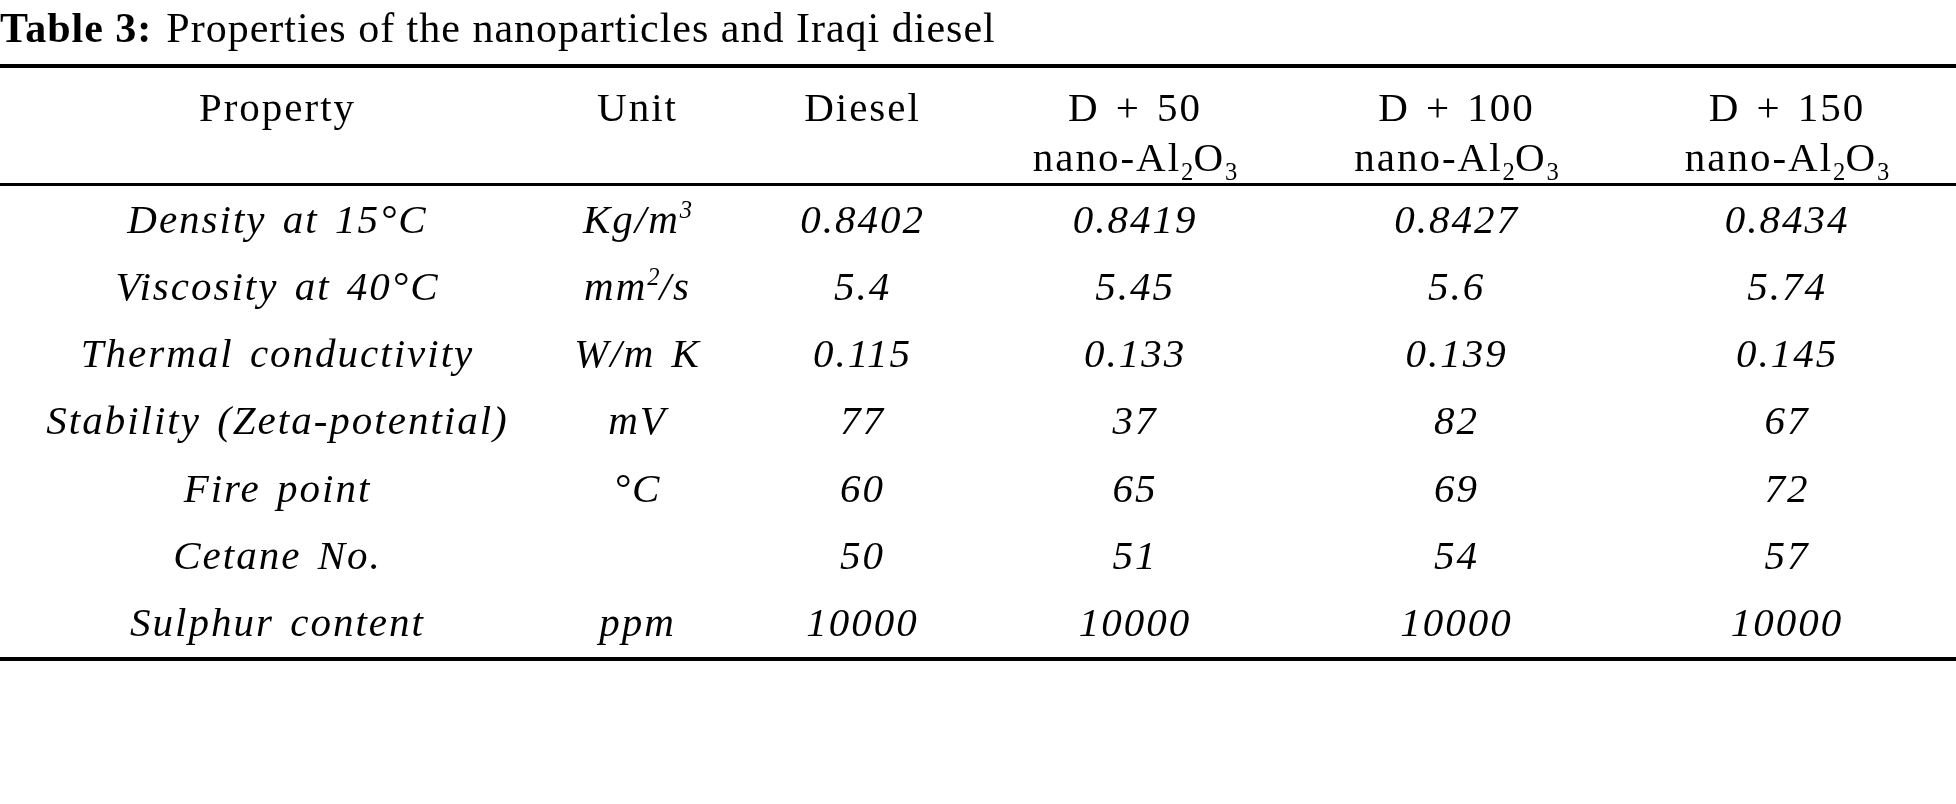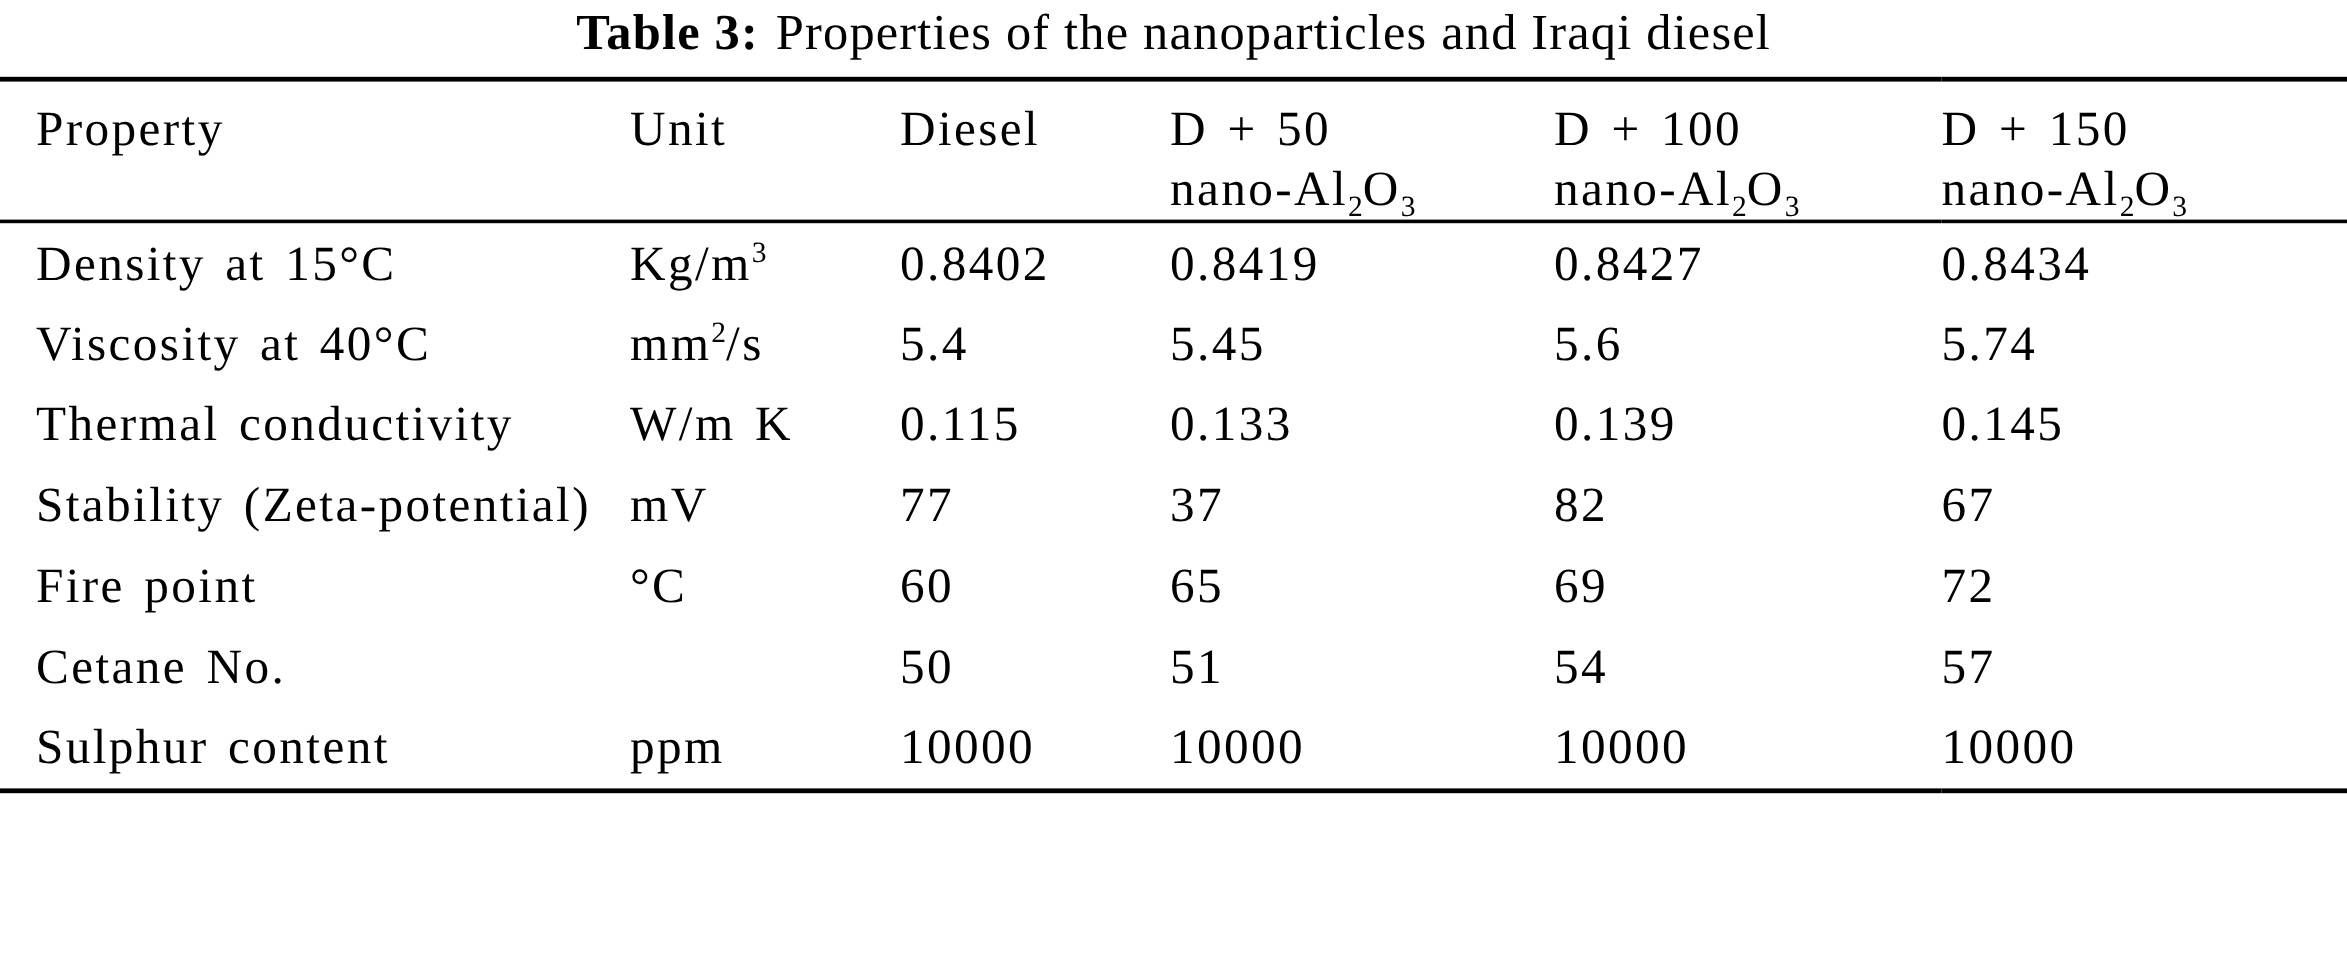--- a/index.html
+++ b/index.html
@@ -5,41 +5,41 @@
   html, body { margin: 0; padding: 0; }
   body {
     width: 1956px; height: 804px;
     background: #ffffff; color: #000000;
     font-family: "Liberation Serif", "DejaVu Serif", serif;
     overflow: hidden;
   }
   .caption {
     height: 64px; box-sizing: border-box;
     padding-top: 2px;
-    display: flex; justify-content: center; align-items: flex-start;
+    display: flex; justify-content: flex-start; align-items: flex-start;
     font-size: 42px; line-height: 52px; letter-spacing: 1px;
     white-space: nowrap;
   }
   .caption .cap-label { font-weight: bold; margin-right: 14px; }
   table.props {
     width: 1956px; border-collapse: collapse; table-layout: fixed;
     border-top: 4px solid #000;
     border-bottom: 4px solid #000;
   }
   thead tr { border-bottom: 3px solid #000; }
   th, td {
-    font-weight: normal; text-align: left; padding: 0;
+    font-weight: normal; text-align: center; padding: 0;
     font-size: 41px; letter-spacing: 2px; word-spacing: 4px;
     white-space: nowrap; overflow: visible;
   }
   th {
     vertical-align: top; box-sizing: border-box;
     height: 118px; padding-top: 14px; line-height: 50px;
   }
-  td { height: 67.3px; vertical-align: middle; line-height: 1.1; }
+  td { height: 67.3px; vertical-align: middle; line-height: 1.1; font-style: italic; }
   .col-property { padding-left: 30px; }
   .hdr-line { display: block; line-height: 50px; }
   sup { font-size: 0.6em; line-height: 0; letter-spacing: 0; }
   sub { font-size: 0.6em; line-height: 0; letter-spacing: 0; }
 </style>
 </head>
 <body>
 
 <div class="caption">
   <span class="cap-label">Table 3:</span>

